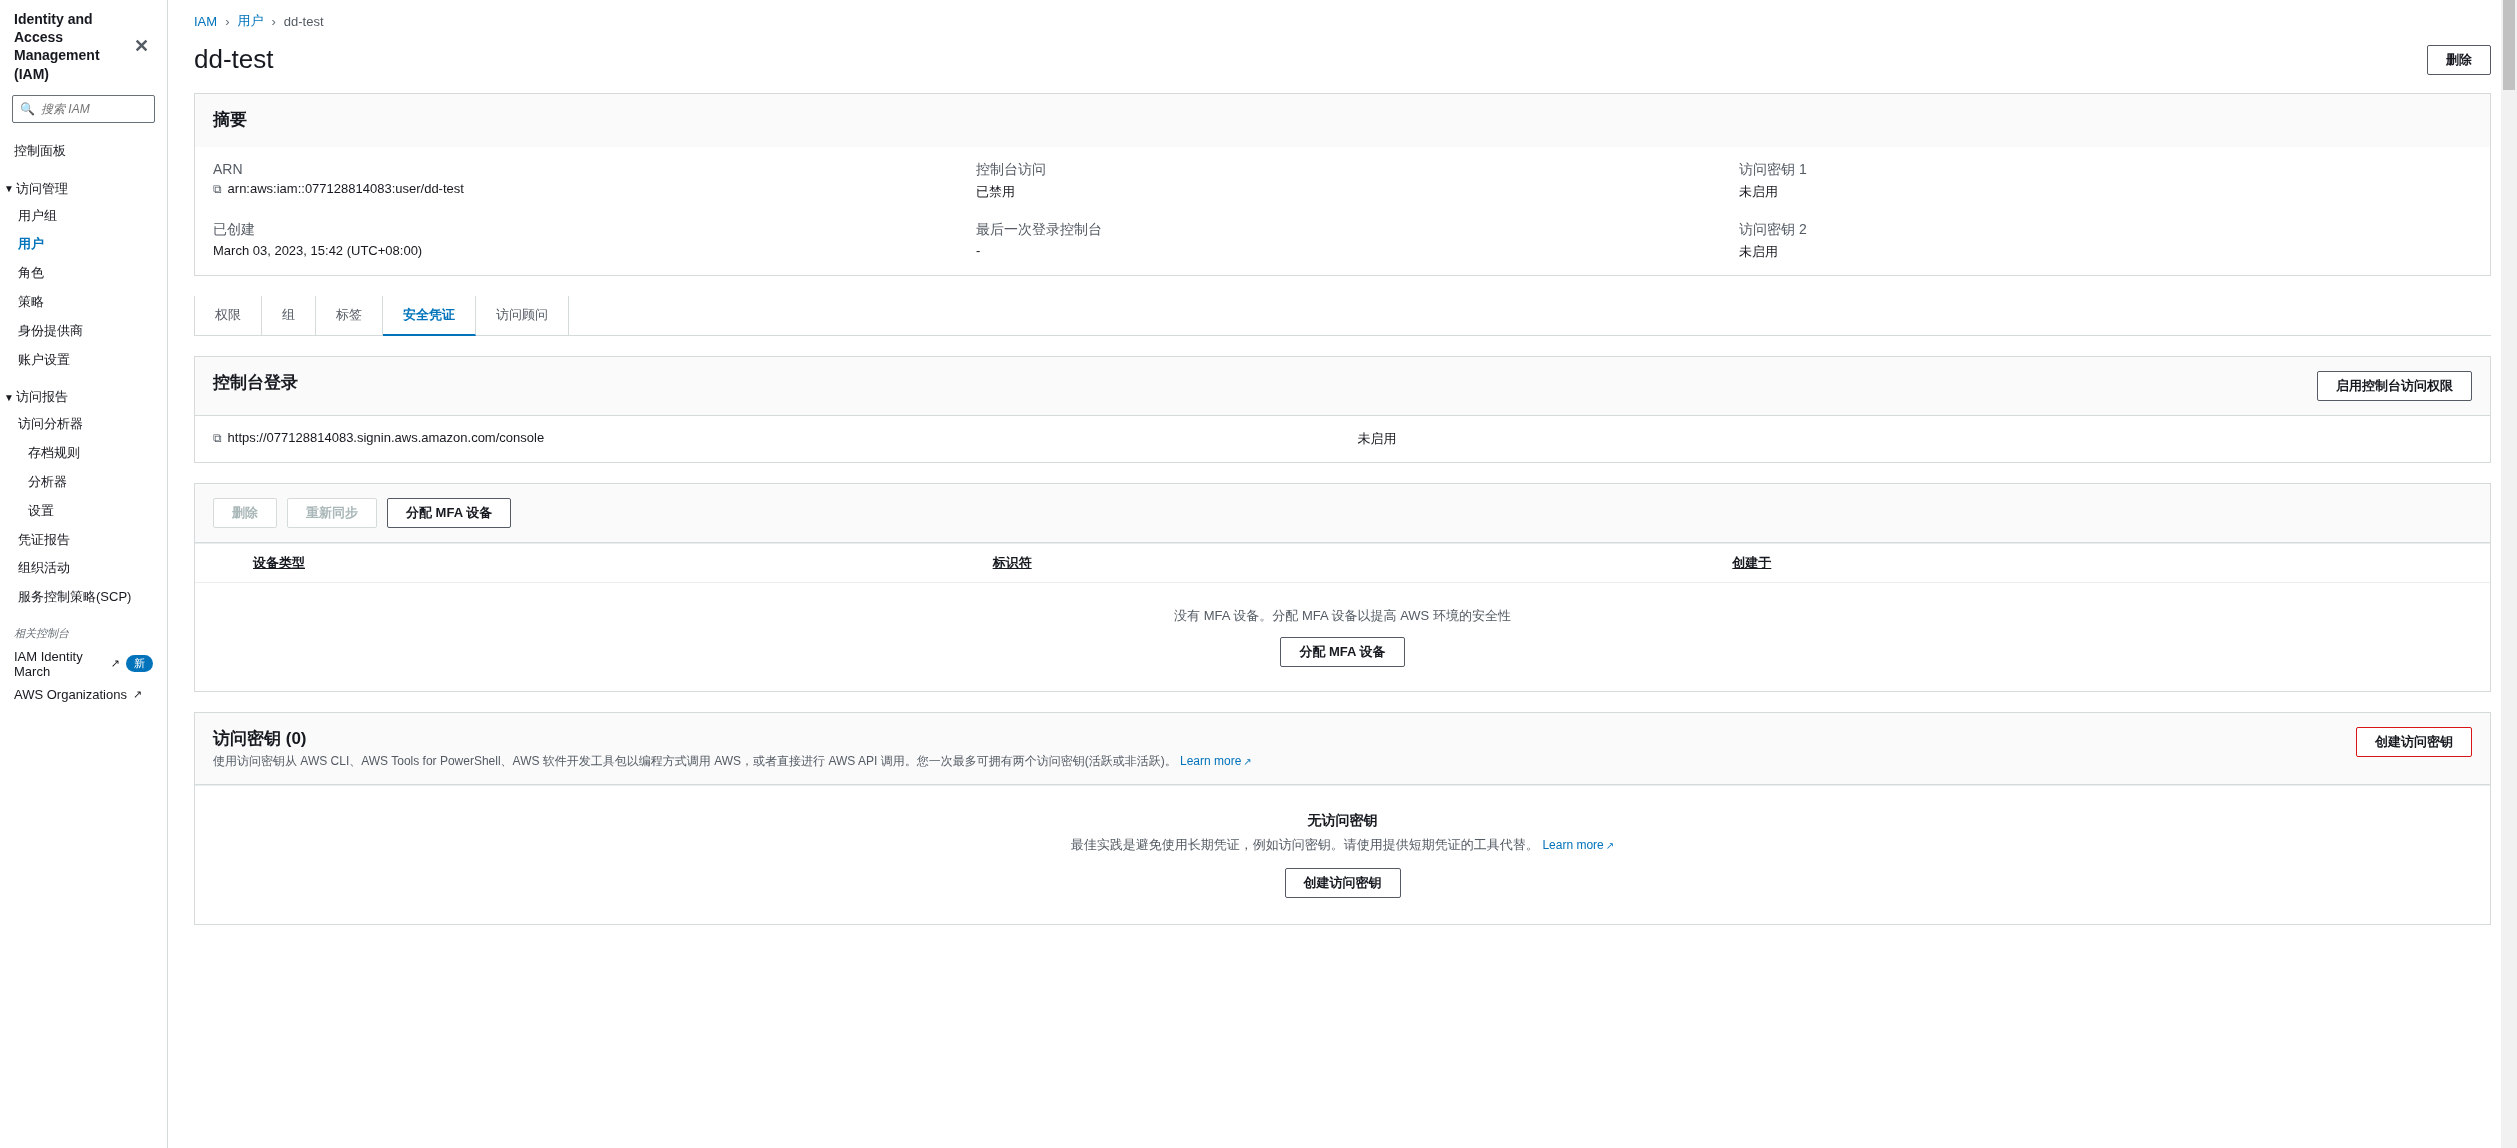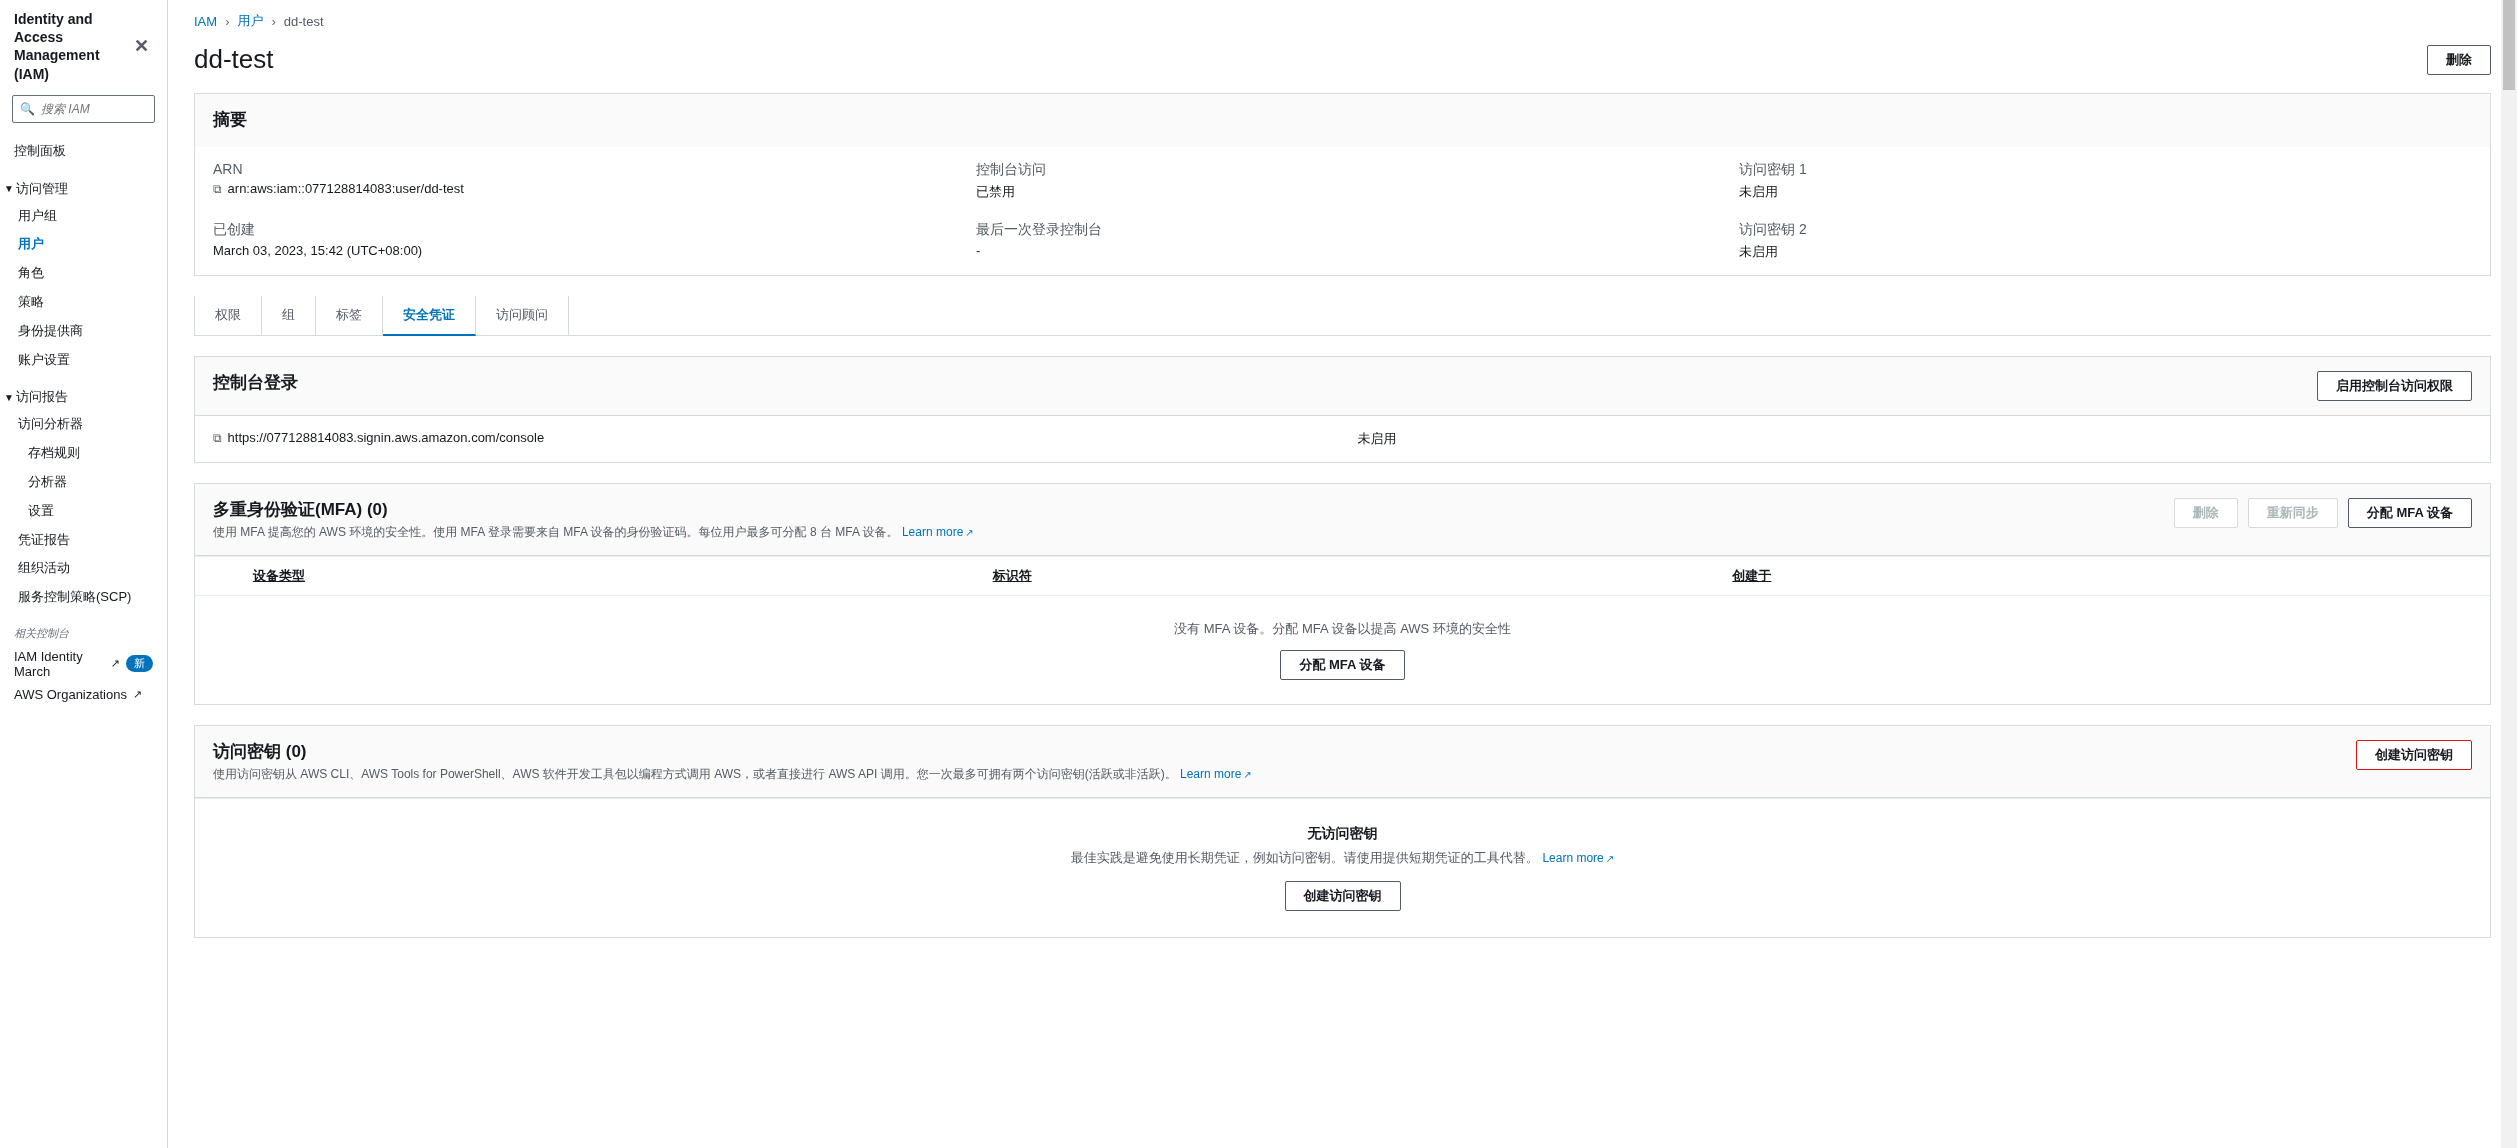--- a/index.html
+++ b/index.html
@@ -190,29 +190,20 @@
           </div>
           <div>
             <div class="field-value">未启用</div>
           </div>
         </div>
       </div>
     </section>
 
     <section class="panel">
       <div class="panel-header">
-        <div class="panel-header-text">
-          <div class="panel-title">
-            <span>多重身份验证(MFA)</span> <span class="count">(0)</span>
-          </div>
-          <div class="panel-subtitle">
-            <span>使用 MFA 提高您的 AWS 环境的安全性。使用 MFA 登录需要来自 MFA 设备的身份验证码。每位用户最多可分配 8 台 MFA 设备。</span>
-            <a class="learn-link"><span>Learn more</span><span class="ext">↗</span></a>
-          </div>
-        </div>
         <div class="panel-actions">
           <button class="btn" disabled="">删除</button>
           <button class="btn" disabled="">重新同步</button>
           <button class="btn">分配 MFA 设备</button>
         </div>
       </div>
       <div class="mfa-table">
         <div class="mfa-head">
           <div></div>
           <div>设备类型</div>

